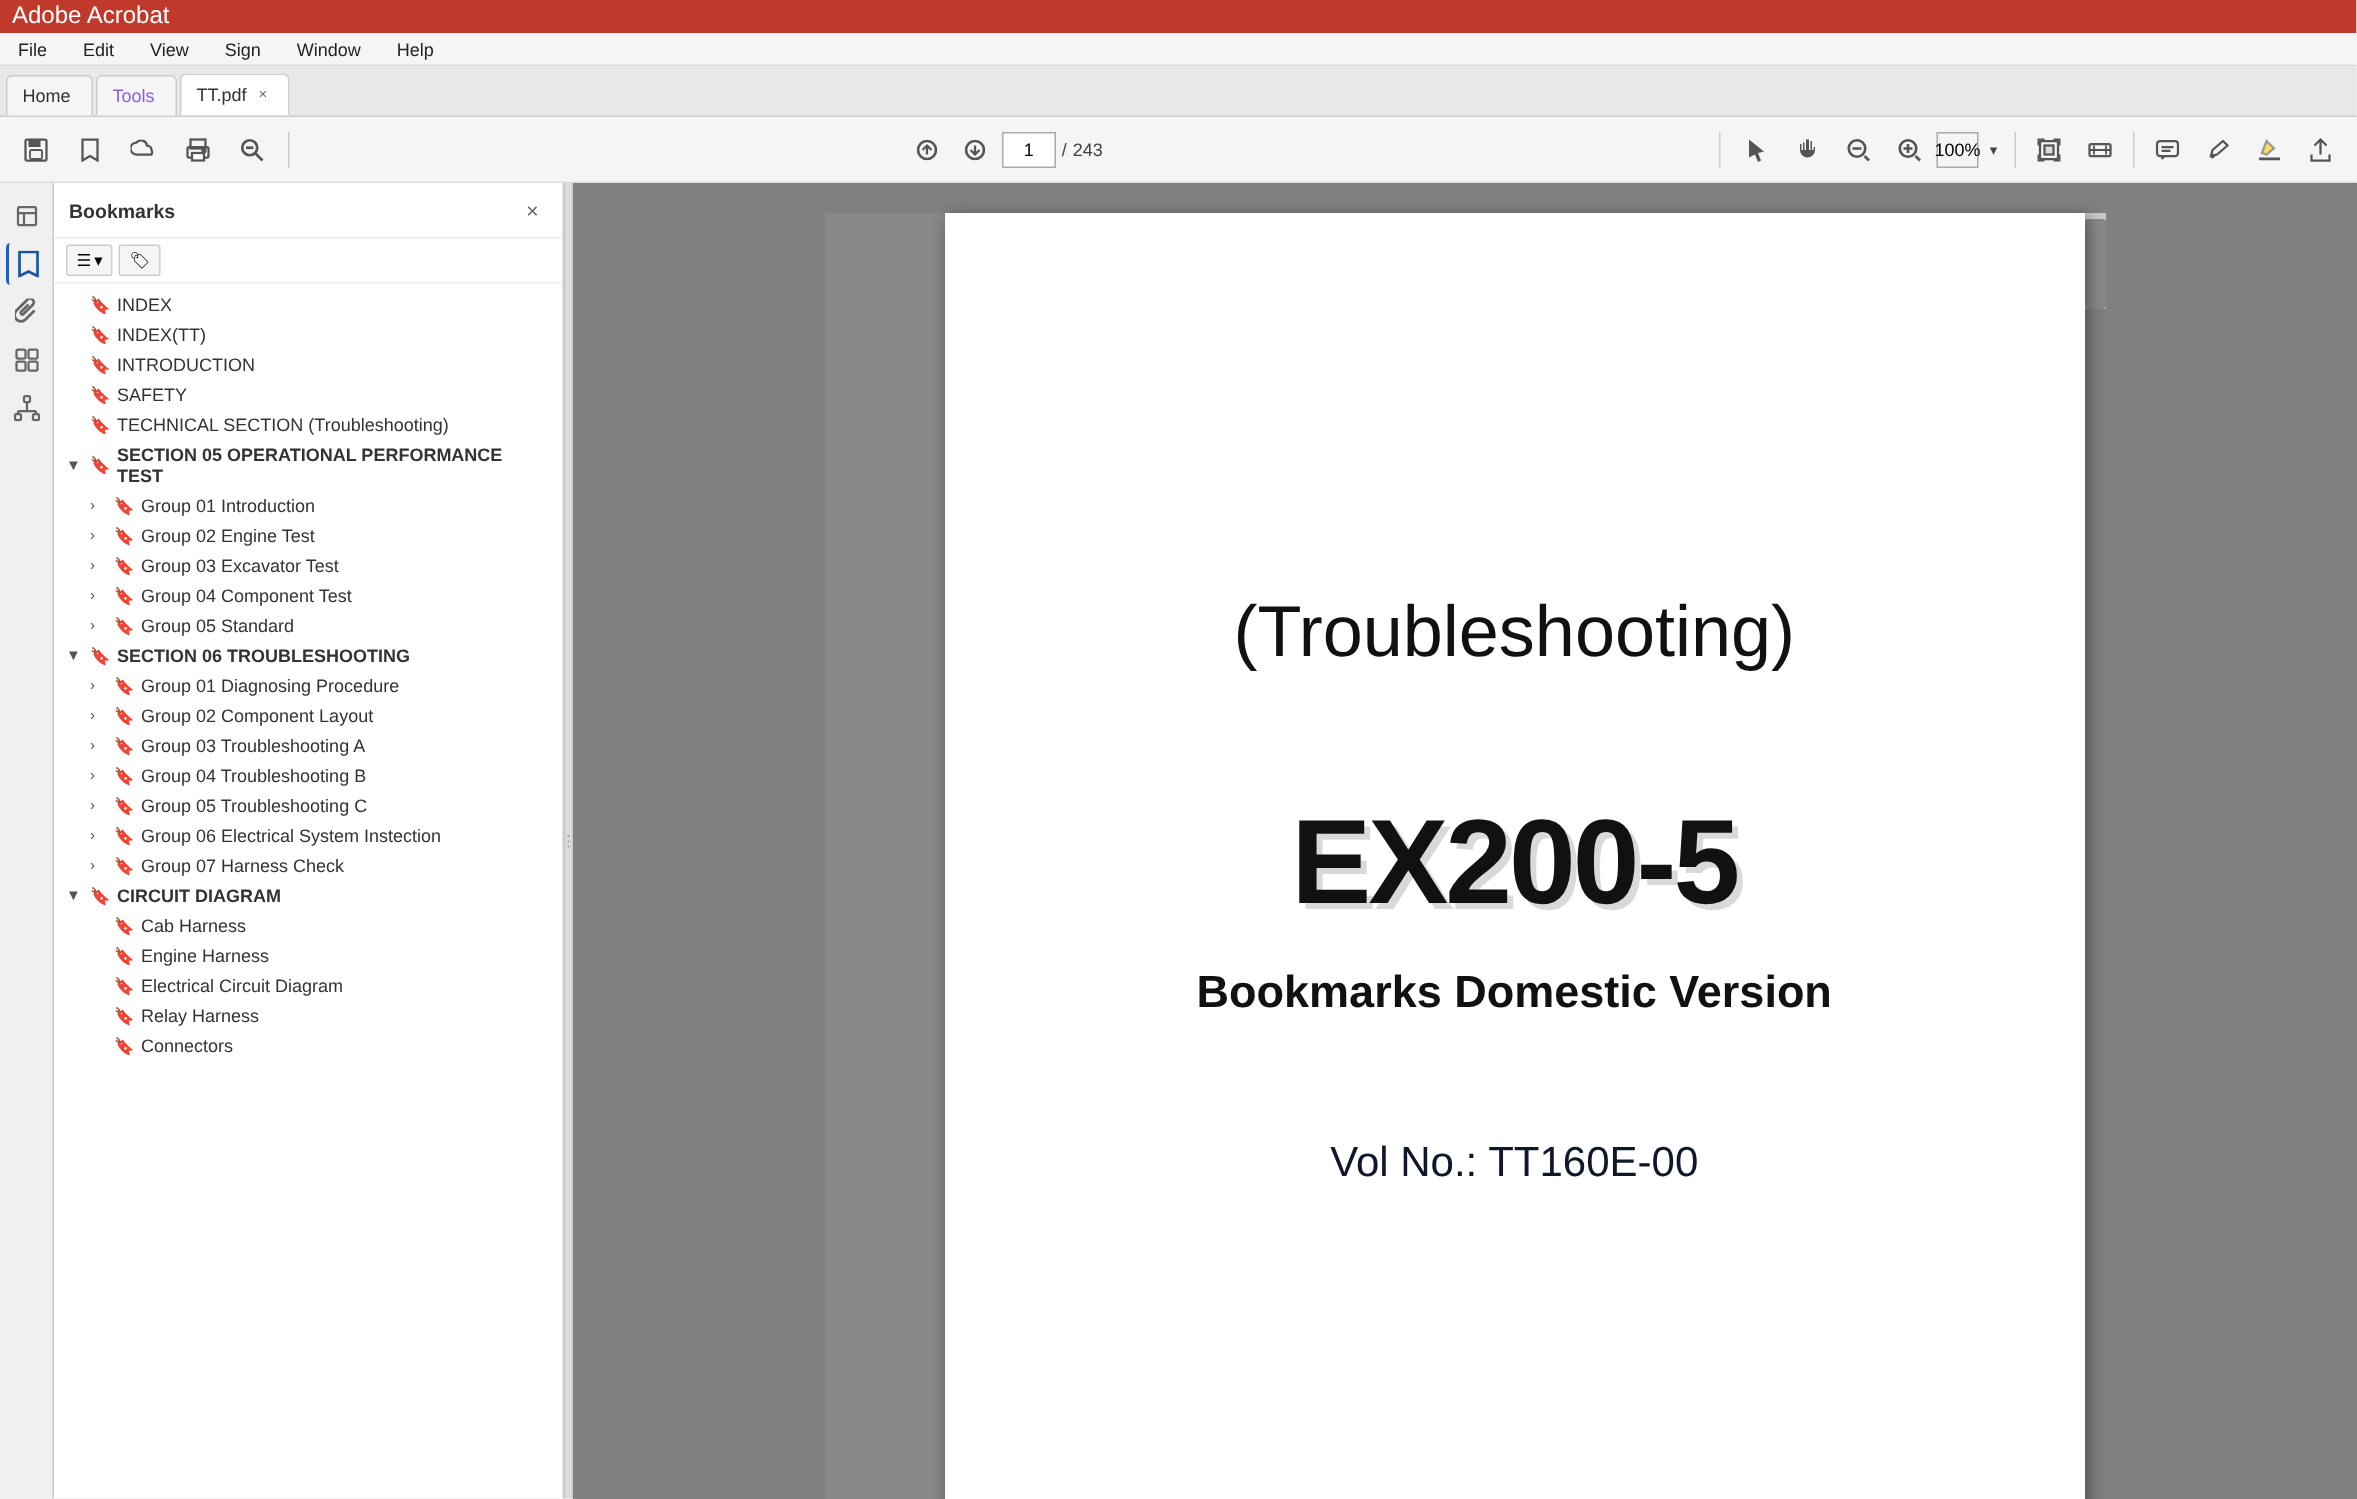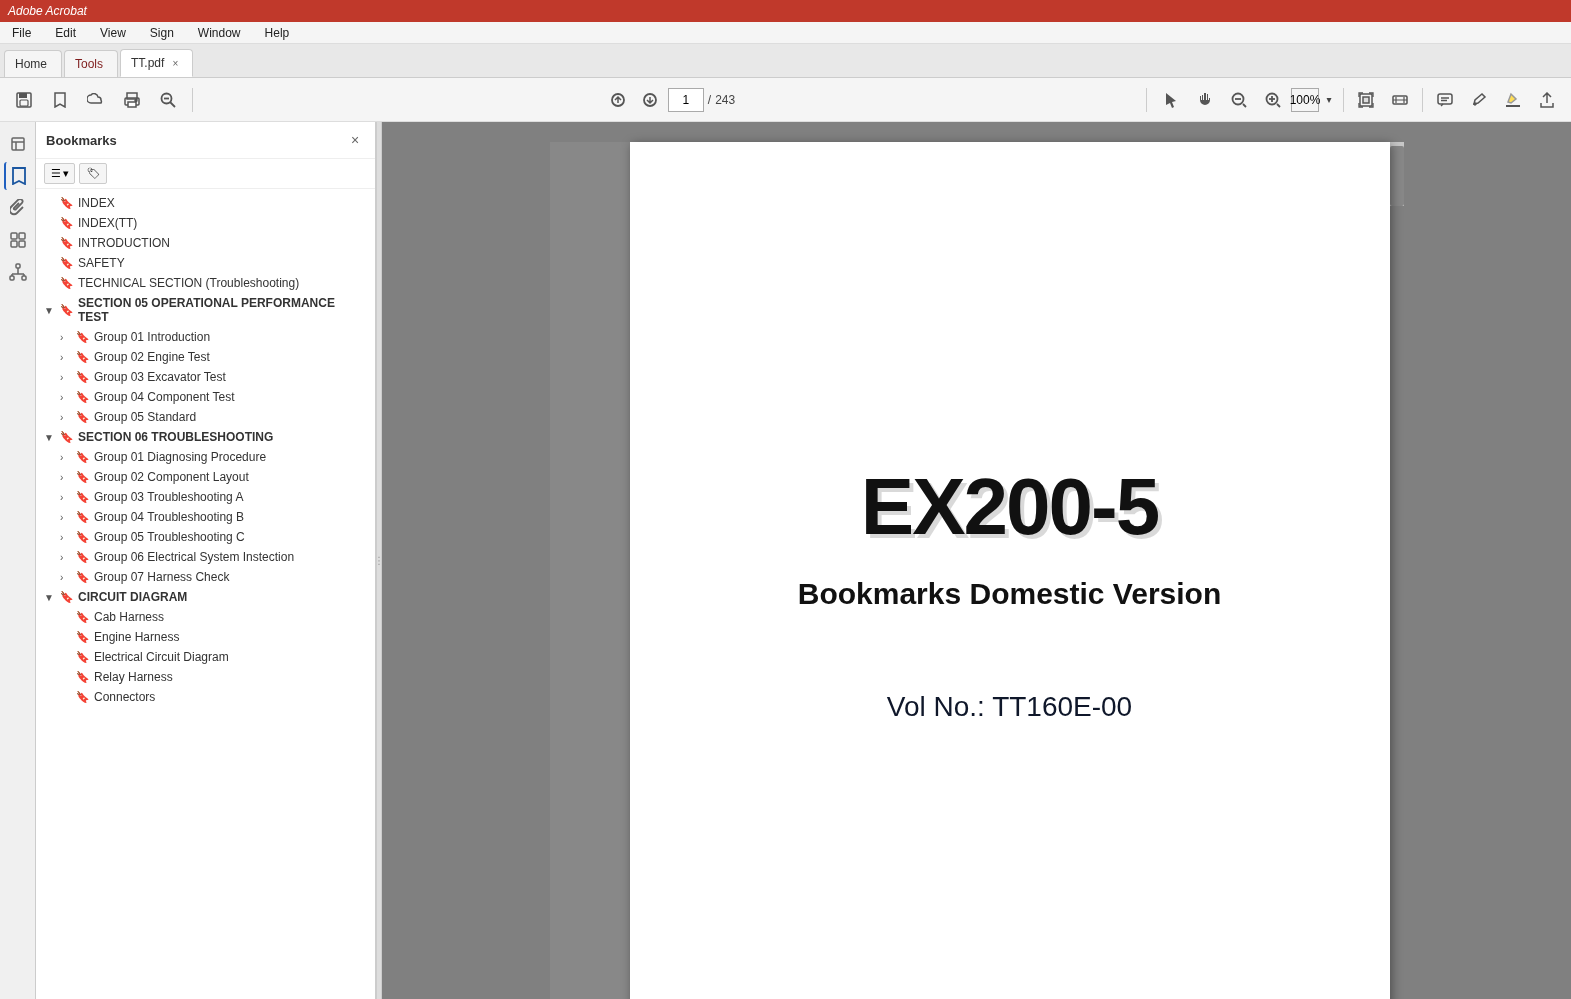--- a/index.html
+++ b/index.html
@@ -7,21 +7,21 @@
 
     
     #title-bar {
       background: #c0392b;
       height: 22px;
       display: flex;
       align-items: center;
       padding: 0 8px;
       gap: 12px;
     }
-    #title-bar span { color: white; font-size: 12px; font-style: italic; }
+    #title-bar span { color: white; font-size: 16px; }
 
     
     #menu-bar {
       background: #f5f5f5;
       height: 22px;
       display: flex;
       align-items: center;
       padding: 0 4px;
       border-bottom: 1px solid #ddd;
       gap: 8px;
@@ -54,21 +54,21 @@
       gap: 8px;
       position: relative;
     }
     .tab.home-tab {
       background: #f5f5f5;
       color: #333;
       margin-right: 2px;
     }
     .tab.tools-tab {
       background: #f5f5f5;
-      color: #7f1d1d;
+      color: #8b5cf6;
       margin-right: 2px;
     }
     .tab.active-tab {
       background: white;
       color: #333;
       border-bottom: 1px solid white;
     }
     .tab-close {
       font-size: 10px;
       color: #666;
@@ -713,20 +713,21 @@
     </div>
   </div>
 
   <div id="resizer">⋮</div>
 
   <div id="pdf-area">
 
     <div style="width: 80px; min-height: 900px; background: #888; flex-shrink:0;"></div>
 
     <div id="pdf-page">
+      <div class="pdf-sub-title">(Troubleshooting)</div>
       <div class="pdf-model">EX200-5</div>
       <div class="pdf-version">Bookmarks Domestic Version</div>
       <div class="pdf-volno">Vol No.: TT160E-00</div>
     </div>
 
     <div id="pdf-scrollbar">
       <div id="pdf-scrollbar-thumb"></div>
     </div>
   </div>
 

